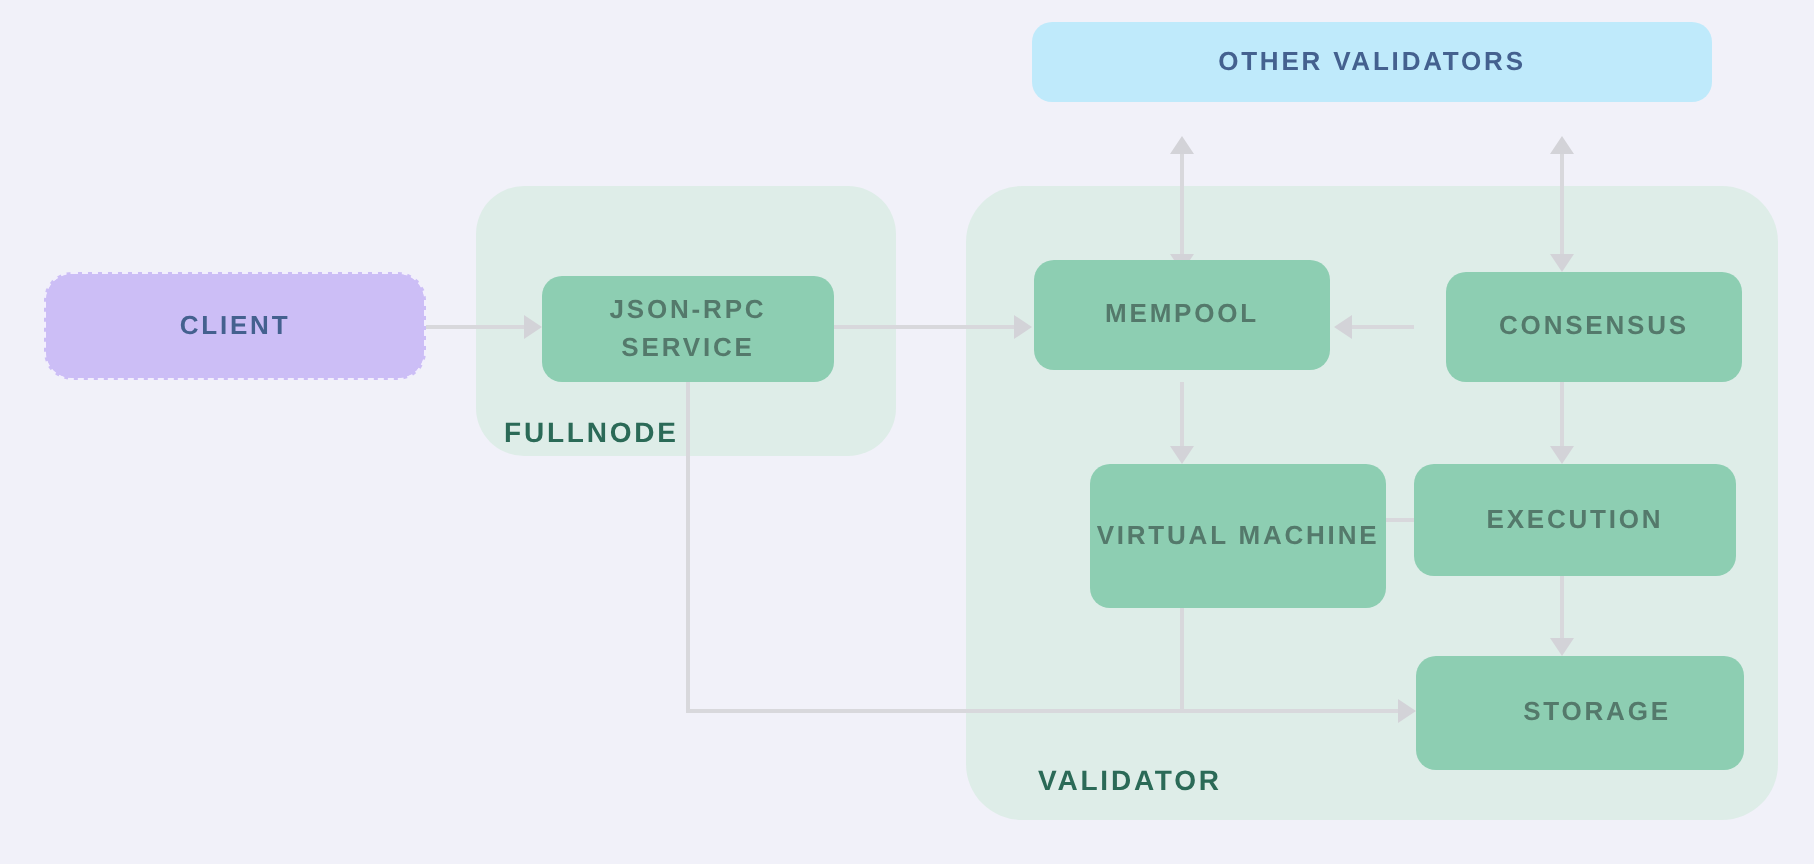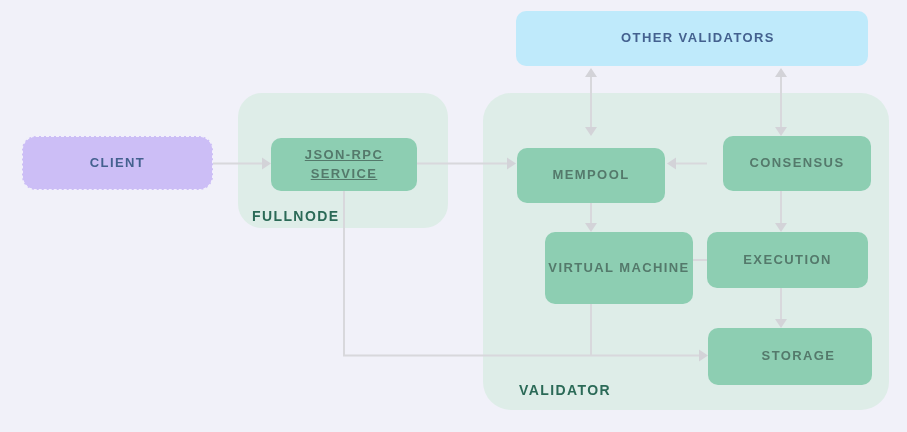--- a/index.html
+++ b/index.html
@@ -97,29 +97,29 @@
     </g>
     <g>
       <line x1="591" y1="288" x2="591" y2="356"></line>
     </g>
   </svg>
 
   <div class="node client" style="left:22px;top:136px;width:191px;height:54px;">
     <span>CLIENT</span>
   </div>
 
-  <div class="node validators" style="left:516px;top:11px;width:340px;height:55px;padding-left:12px;">
+  <div class="node validators" style="left:516px;top:11px;width:340px;height:40px;">
     <span>OTHER VALIDATORS</span>
   </div>
 
-  <div class="node wrap" style="left:271px;top:138px;width:146px;height:53px;text-decoration:underline;">
+  <div class="node wrap" style="left:271px;top:138px;width:146px;height:53px;">
     <span>JSON-RPC SERVICE</span>
   </div>
 
-  <div class="node" style="left:517px;top:148px;width:148px;height:55px;">
+  <div class="node" style="left:517px;top:130px;width:148px;height:55px;">
     <span>MEMPOOL</span>
   </div>
 
   <div class="node" style="left:707px;top:136px;width:148px;height:55px;margin-left:16px;">
     <span>CONSENSUS</span>
   </div>
 
   <div class="node" style="left:517px;top:232px;width:148px;height:72px;margin-left:28px;">
     <span>VIRTUAL MACHINE</span>
   </div>

